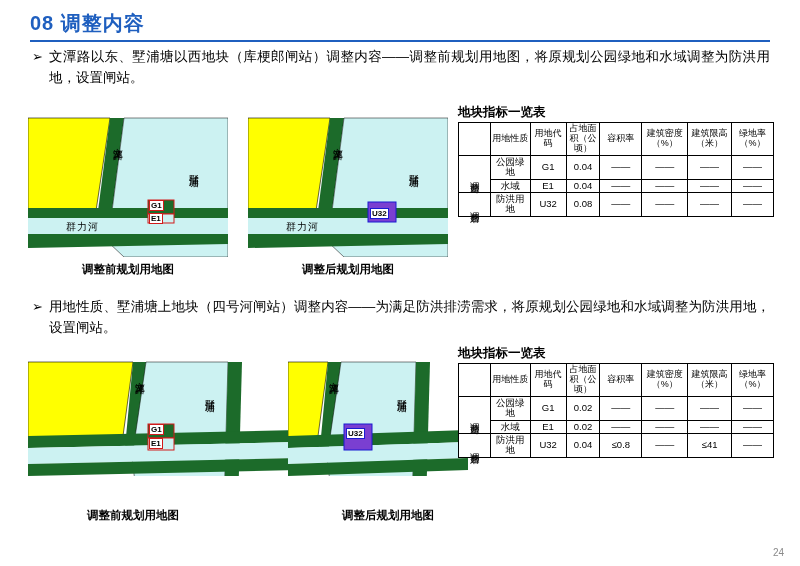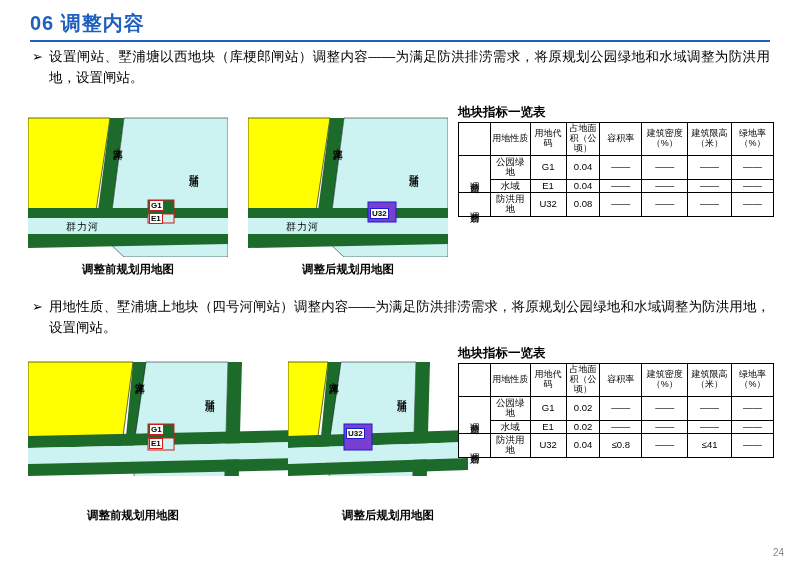--- a/index.html
+++ b/index.html
@@ -154,27 +154,27 @@
     color: #8a8a8a;
     margin-top: 13px;
   }
 </style>
 </head>
 <body>
 
 <div class="slide">
 
   <div class="header">
-    <div class="header-title">06 调整内容</div>
+    <div class="header-title">08 调整内容</div>
     <div class="header-rule"></div>
   </div>
 
   <div class="bullet" id="bullet1">
     <span class="marker">➢</span>
-    <span class="btext">设置闸站、墅浦塘以西地块（库梗郎闸站）调整内容——为满足防洪排涝需求，将原规划公园绿地和水域调整为防洪用地，设置闸站。</span>
+    <span class="btext">文潭路以东、墅浦塘以西地块（库梗郎闸站）调整内容——调整前规划用地图，将原规划公园绿地和水域调整为防洪用地，设置闸站。</span>
   </div>
 
   <div class="fig" style="left:28px; top:112px; width:200px; height:165px;">
     <div class="map" style="left:0; top:0; width:200px; height:145px;">
       <svg width="200" height="145" viewBox="0 0 200 145">
         <rect x="0" y="0" width="200" height="145" fill="#ffffff"></rect>
 
         <polygon points="0,6 82,6 66,112 0,112" fill="#ffff00" stroke="#000" stroke-width="0.6"></polygon>
 
         <polygon points="82,6 96,6 80,130 66,130" fill="#1c6b2a"></polygon>

